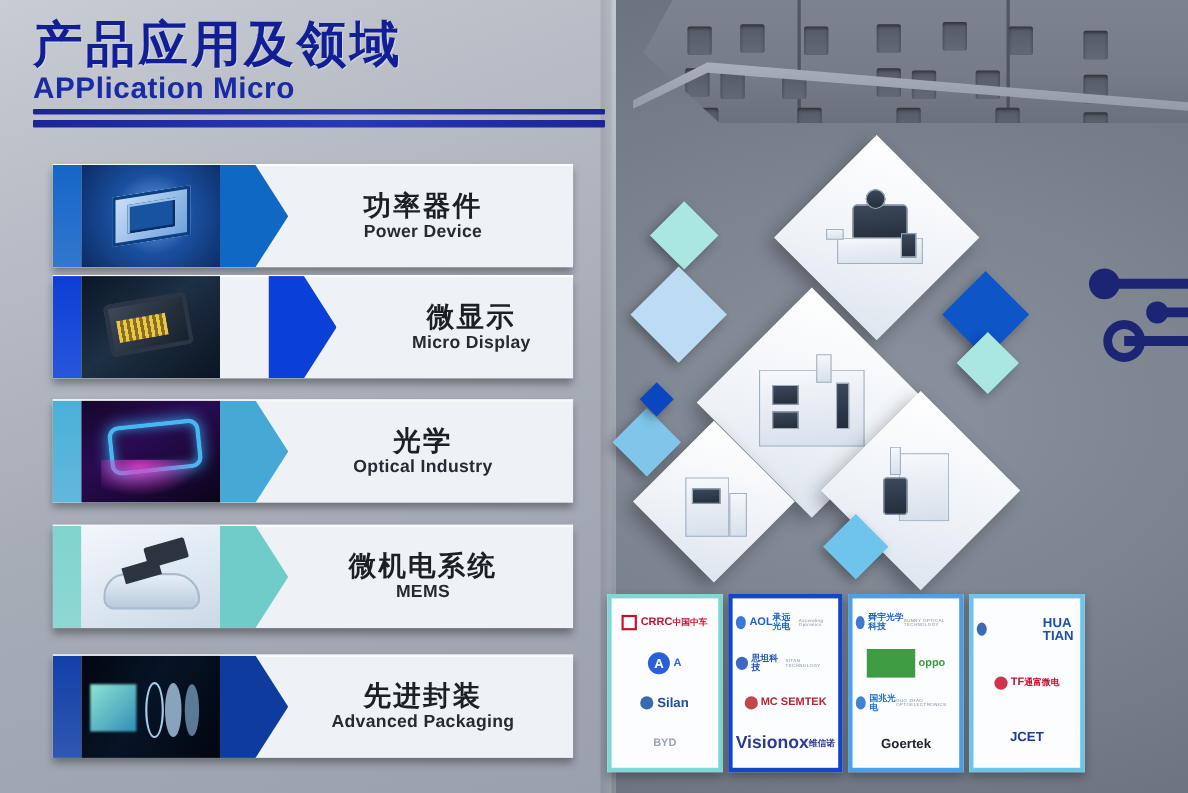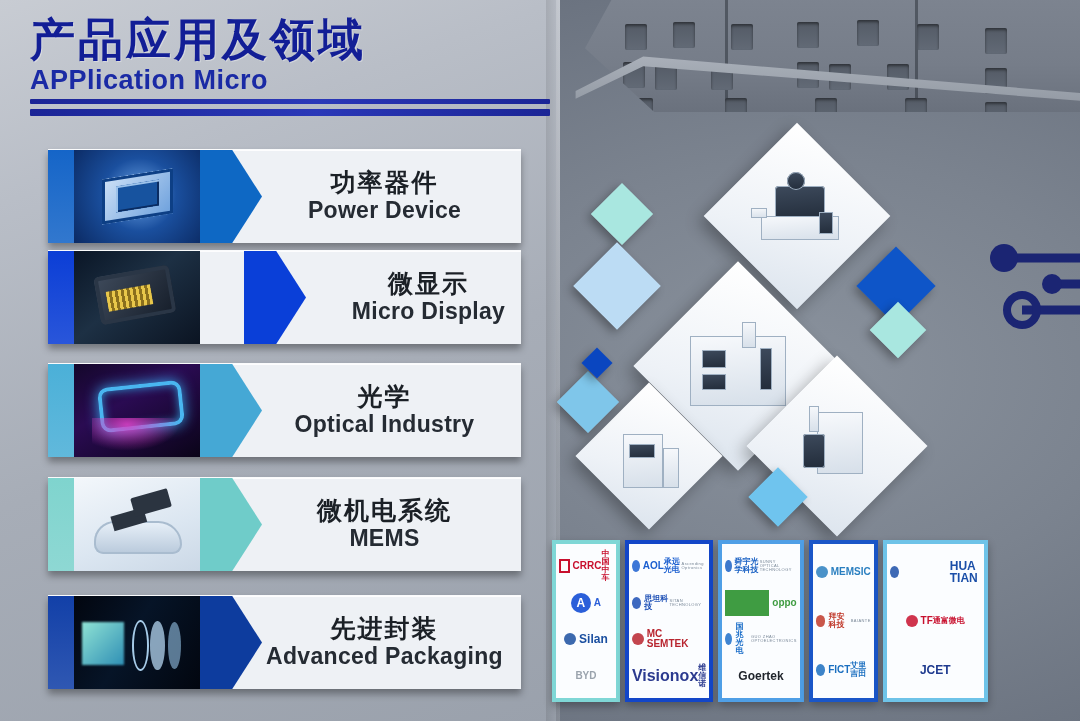--- a/index.html
+++ b/index.html
@@ -74,21 +74,21 @@
   .cat .chev{
     position:relative; width:62px; flex:0 0 62px;
     clip-path:polygon(0% 0%, 52% 0%, 100% 50%, 52% 100%, 0% 100%);
   }
   .cat .txt{
     flex:1; display:flex; flex-direction:column; align-items:center; justify-content:center;
     padding-right:14px;
   }
   .cat .cn{ font-family:"DejaVu Sans", sans-serif; font-weight:bold; font-size:25px;
             color:#1b2026; letter-spacing:2px; line-height:1.1; }
-  .cat .en{ font-family:"Liberation Sans", sans-serif; font-weight:bold; font-size:23px;
+  .cat .en{ font-family:"Liberation Sans", sans-serif; font-weight:bold; font-size:16px;
             color:#252b33; letter-spacing:.3px; margin-top:1px;text-align:center; }
 
   
   .art-power{background:
      radial-gradient(circle at 52% 48%, #6ea6e8 0%, #1a4f9e 45%, #0b2a63 100%);}
   .art-power:before{content:"";position:absolute;left:22%;top:26%;width:56%;height:48%;
      background:linear-gradient(135deg,#cfe2f7,#6b9fdc);transform:skewY(-9deg);
      box-shadow:inset 0 0 0 3px #0d3f85;}
   .art-power:after{content:"";position:absolute;left:33%;top:36%;width:34%;height:28%;
      background:#17539f;transform:skewY(-9deg);
@@ -386,42 +386,20 @@
           <span class="lcn" style="font-size:8px;color:#1d6fc9;">国兆光电</span>
           <span class="lsub">GUO ZHAO OPTOELECTRONICS</span>
         </span>
       </div>
       <div class="logo-item">
         <span class="stack">
           <span class="ltext" style="font-size:12px;color:#20252c;">Goertek</span>
         </span>
       </div>
     </div>
-    <div class="logo-col" style="border: 4px solid rgb(26, 86, 200);">
-      <div class="logo-item">
-        <span style="display:inline-block;width:12px;height:12px;border-radius:50%;background:#2a7fc0;opacity:.85;"></span>
-        <span class="stack">
-          <span class="ltext" style="font-size:10px;color:#2a7fc0;">MEMSIC</span>
-        </span>
-      </div>
-      <div class="logo-item">
-        <span style="display:inline-block;width:12px;height:12px;border-radius:50%;background:#c0392b;opacity:.85;"></span>
-        <span class="stack">
-          <span class="lcn" style="font-size:8px;color:#c0392b;">拜安科技</span>
-          <span class="lsub">BAIANTE</span>
-        </span>
-      </div>
-      <div class="logo-item">
-        <span style="display:inline-block;width:12px;height:12px;border-radius:50%;background:#1b6fc0;opacity:.85;"></span>
-        <span class="stack">
-          <span class="ltext" style="font-size:10px;color:#1b6fc0;">FICT</span>
-          <span class="lcn" style="font-size:8px;color:#1b6fc0;">艾里吉田</span>
-        </span>
-      </div>
-    </div>
     <div class="logo-col" style="border: 4px solid rgb(110, 195, 232);">
       <div class="logo-item">
         <span style="display:inline-block;width:12px;height:12px;border-radius:50%;background:#1b4fa8;opacity:.85;"></span>
         <span class="stack">
           <span class="ltext" style="font-size:12px;color:#1b4fa8;margin-left:48px;">HUA TIAN</span>
         </span>
       </div>
       <div class="logo-item">
         <span style="display:inline-block;width:12px;height:12px;border-radius:50%;background:#c8102e;opacity:.85;"></span>
         <span class="stack">

